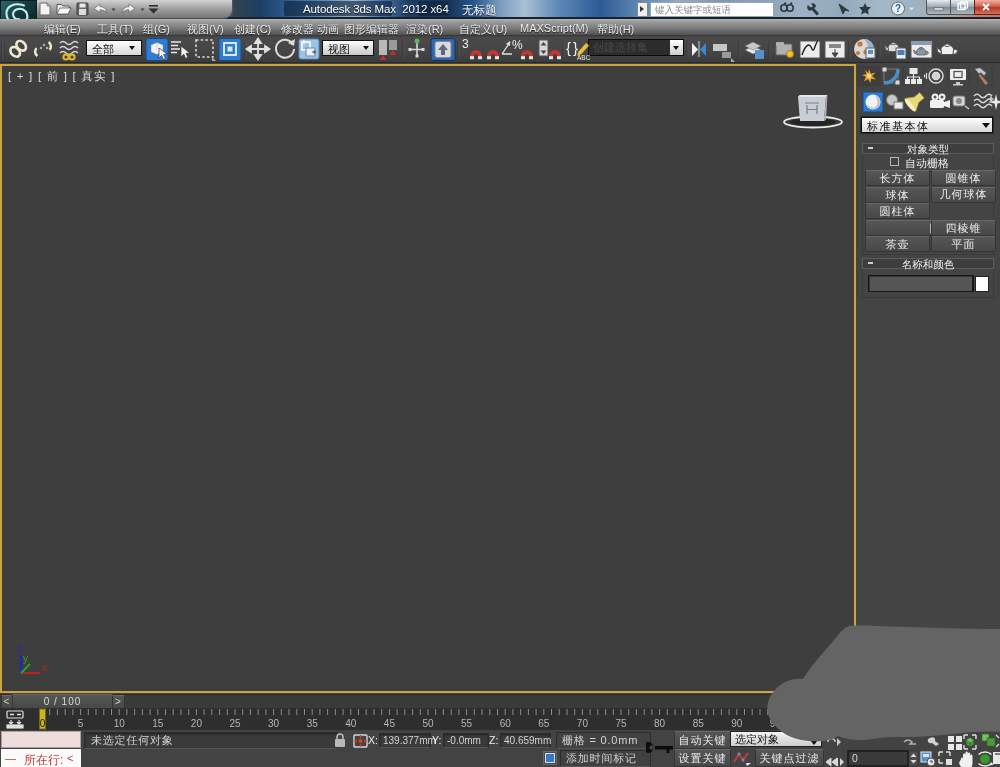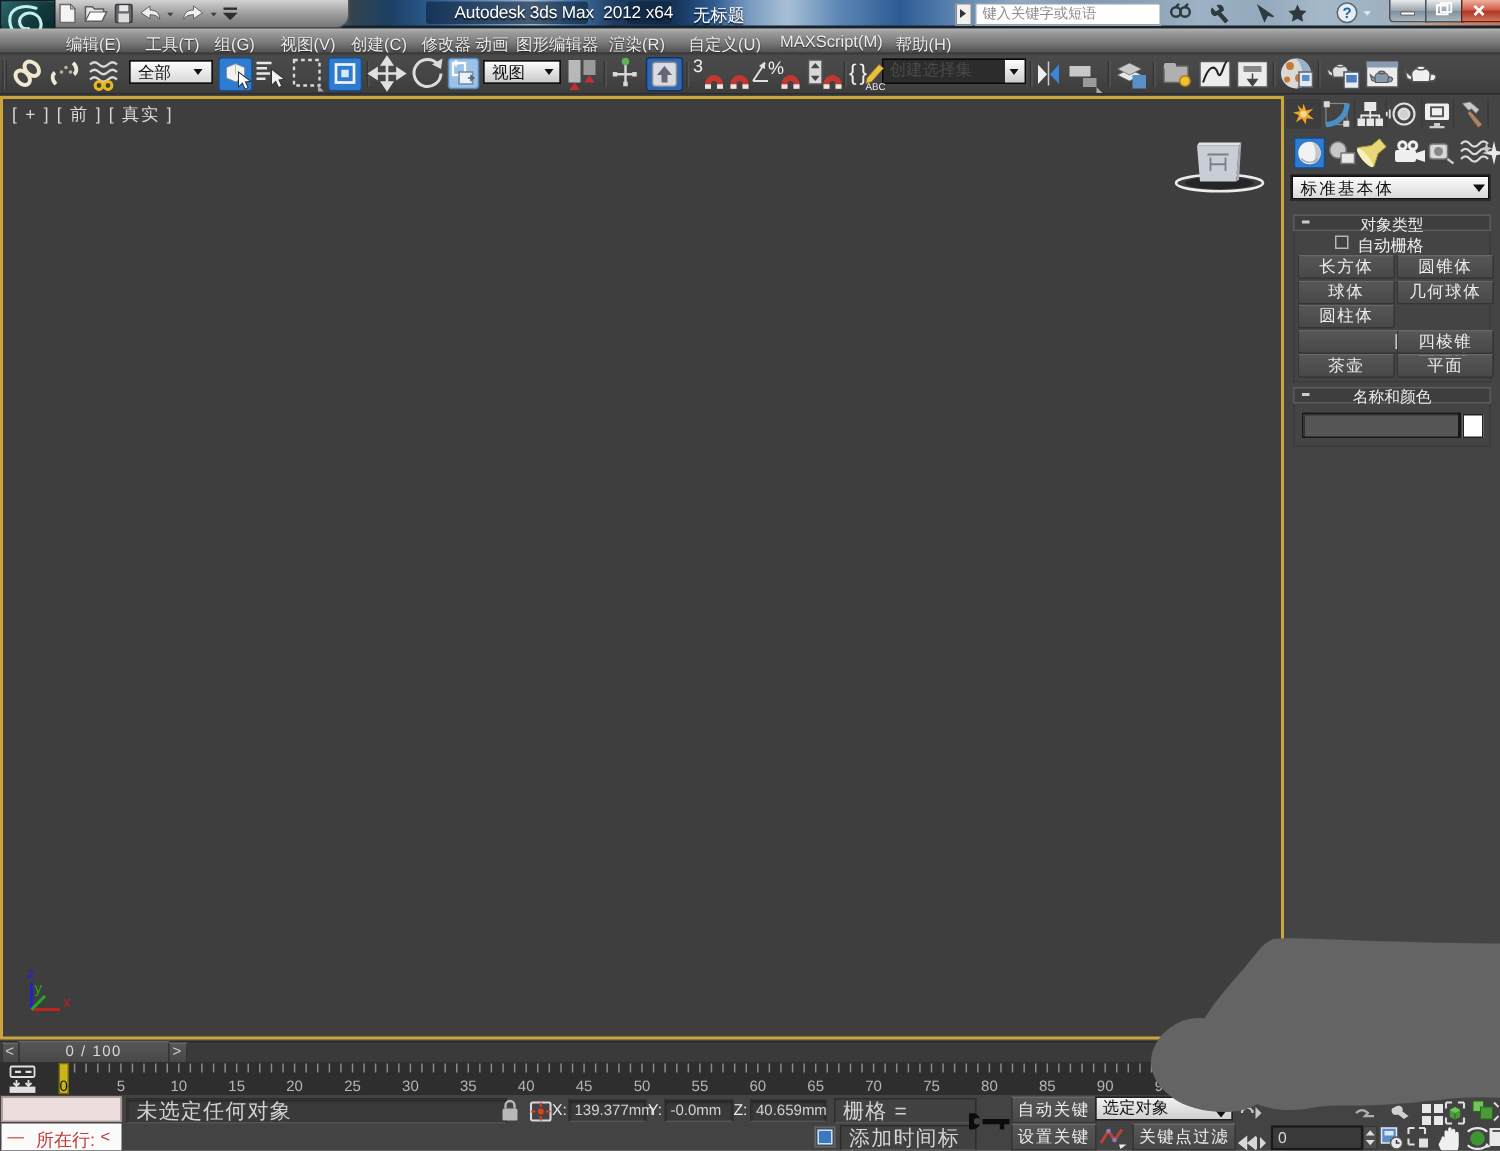--- a/index.html
+++ b/index.html
@@ -1,19 +1,19 @@
 <!DOCTYPE html>
 <html><head><meta charset="utf-8">
 <style>
 html,body{margin:0;padding:0;}
 #app{position:relative;width:1000px;height:767px;overflow:hidden;background:#444;font-family:"Liberation Sans",sans-serif;}
 .ab{position:absolute;}
 .tx{color:#ededed;font-size:11px;white-space:nowrap;}
 .sh{text-shadow:0 1px 1px rgba(0,0,0,.75);}
-.fld{background:#3a3a3a;border:1px solid #2d2d2d;border-bottom-color:#555;box-shadow:inset 0 1px 2px rgba(0,0,0,.45);color:#d2d2d2;font-size:14px;letter-spacing:0.8px;}
+.fld{background:#3a3a3a;border:1px solid #2d2d2d;border-bottom-color:#555;box-shadow:inset 0 1px 2px rgba(0,0,0,.45);color:#d2d2d2;font-size:11px;letter-spacing:0.8px;}
 .btn{background:linear-gradient(#565656,#484848);border:1px solid #353535;border-top-color:#686868;border-radius:2px;color:#ececec;font-size:11px;text-align:center;letter-spacing:1px;}
 .combo{background:linear-gradient(#fdfdfd,#d8d8d8);border:1px solid #111;color:#111;font-size:11px;}
 </style></head>
 <body>
 <div id="app">
 
 <div class="ab" id="titlebar" style="left:0;top:0;width:1000px;height:18px;background:linear-gradient(90deg,#8a949a 0%,#87929a 21%,#33434e 23.5%,#1d3f63 26%,#2e5d94 29%,#6e94ba 33%,#9db8d2 35.5%,#4a78ac 38%,#1e3c60 41%,#16345a 45%,#2c598f 47.5%,#7b9cc0 50%,#a8c0d6 52.5%,#5c86b4 56%,#2d5b94 60%,#6088b4 64%,#93abc2 68%,#7f99b0 72%,#8aa2b8 76%,#9db2c4 80%,#93a9bc 84%,#a5b8c8 88%,#9fb2c2 92%,#b8a294 95%,#c08a74 97%,#b87a62 100%);">
 </div>
 <div class="ab" style="left:0;top:17px;width:1000px;height:2px;background:#16232c;"></div>
 
@@ -352,21 +352,21 @@
 <div class="ab" style="left:982px;top:123px;width:0;height:0;border-top:5px solid #111;border-left:4px solid transparent;border-right:4px solid transparent;"></div>
 <div id="rollout1" class="ab" style="left:862px;top:143px;width:132px;height:112px;border:1px solid #3a3a3a;border-top:none;box-sizing:border-box;"></div>
 <div class="ab" style="left:862px;top:143px;width:132px;height:11px;background:#3e3e3e;border:1px solid #5c5c5c;box-sizing:border-box;"></div>
 <div class="ab tx" style="left:862px;top:143px;width:132px;text-align:center;font-size:10.5px;top:143px;">对象类型</div>
 <div class="ab" style="left:868px;top:147px;width:5px;height:2px;background:#ccc;"></div>
 <div class="ab" style="left:890px;top:157px;width:9px;height:9px;background:#414141;border:1px solid #b8b8b8;box-sizing:border-box;"></div>
 <div class="ab tx" style="left:905px;top:156px;">自动栅格</div>
 <div class="ab btn" style="left:865px;top:170px;width:63px;height:14px;line-height:14px;">长方体</div>
 <div class="ab btn" style="left:931px;top:170px;width:63px;height:14px;line-height:14px;">圆锥体</div>
 <div class="ab btn" style="left:865px;top:186.5px;width:63px;height:14px;line-height:14px;">球体</div>
-<div class="ab btn" style="left:931px;top:186.5px;width:63px;height:14px;line-height:14px;">几何球体</div>
+<div class="ab btn" style="left:931px;top:186.5px;width:63px;height:14px;line-height:14px;font-family:Liberation Mono, monospace;">几何球体</div>
 <div class="ab btn" style="left:865px;top:203.0px;width:63px;height:14px;line-height:14px;">圆柱体</div>
 <div class="ab btn" style="left:931px;top:211px;width:63px;height:14px;line-height:14px;margin-top:20px;">管状体</div>
 <div class="ab btn" style="left:865px;top:219.5px;width:63px;height:14px;line-height:14px;padding-left:44px;">圆环</div>
 <div class="ab btn" style="left:931px;top:219.5px;width:63px;height:14px;line-height:14px;">四棱锥</div>
 <div class="ab btn" style="left:865px;top:236.0px;width:63px;height:14px;line-height:14px;">茶壶</div>
 <div class="ab btn" style="left:931px;top:236.0px;width:63px;height:14px;line-height:14px;">平面</div>
 <div class="ab" style="left:862px;top:258px;width:132px;height:40px;border:1px solid #3a3a3a;border-top:none;box-sizing:border-box;"></div>
 <div class="ab" style="left:862px;top:258px;width:132px;height:11px;background:#3e3e3e;border:1px solid #5c5c5c;box-sizing:border-box;"></div>
 <div class="ab tx" style="left:862px;top:258px;width:132px;text-align:center;font-size:10.5px;">名称和颜色</div>
 <div class="ab" style="left:868px;top:262px;width:5px;height:2px;background:#ccc;"></div>

